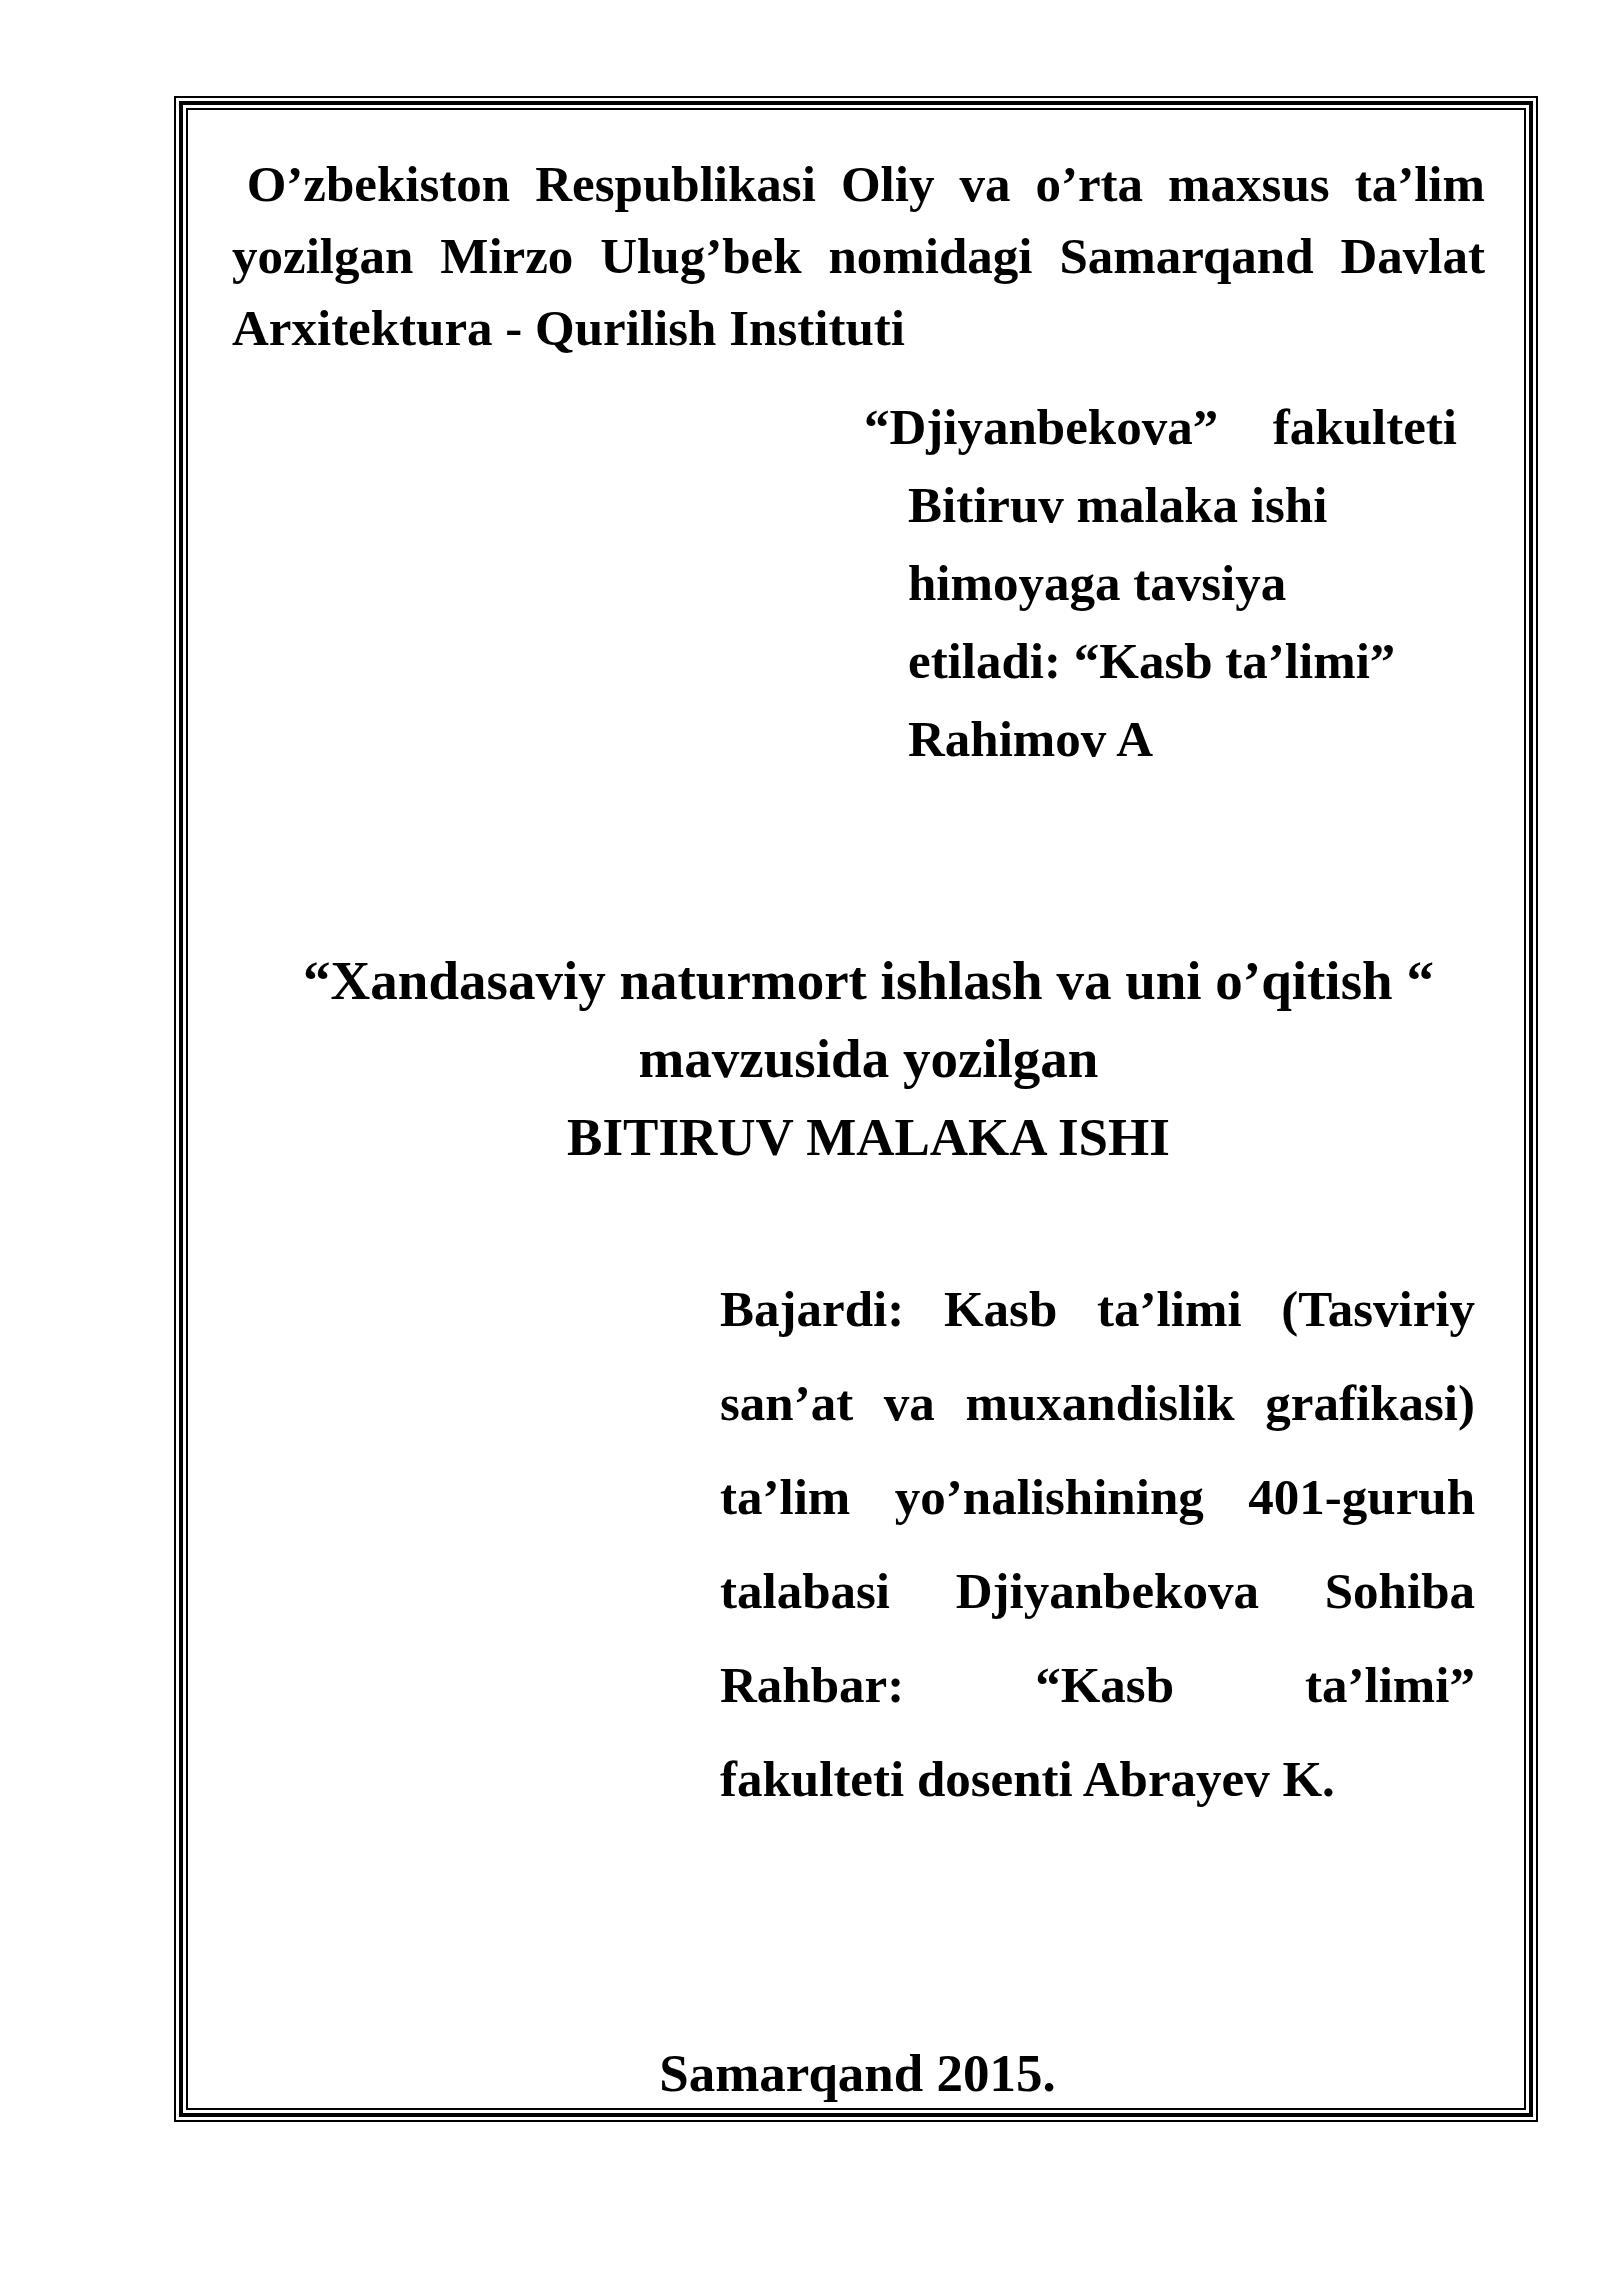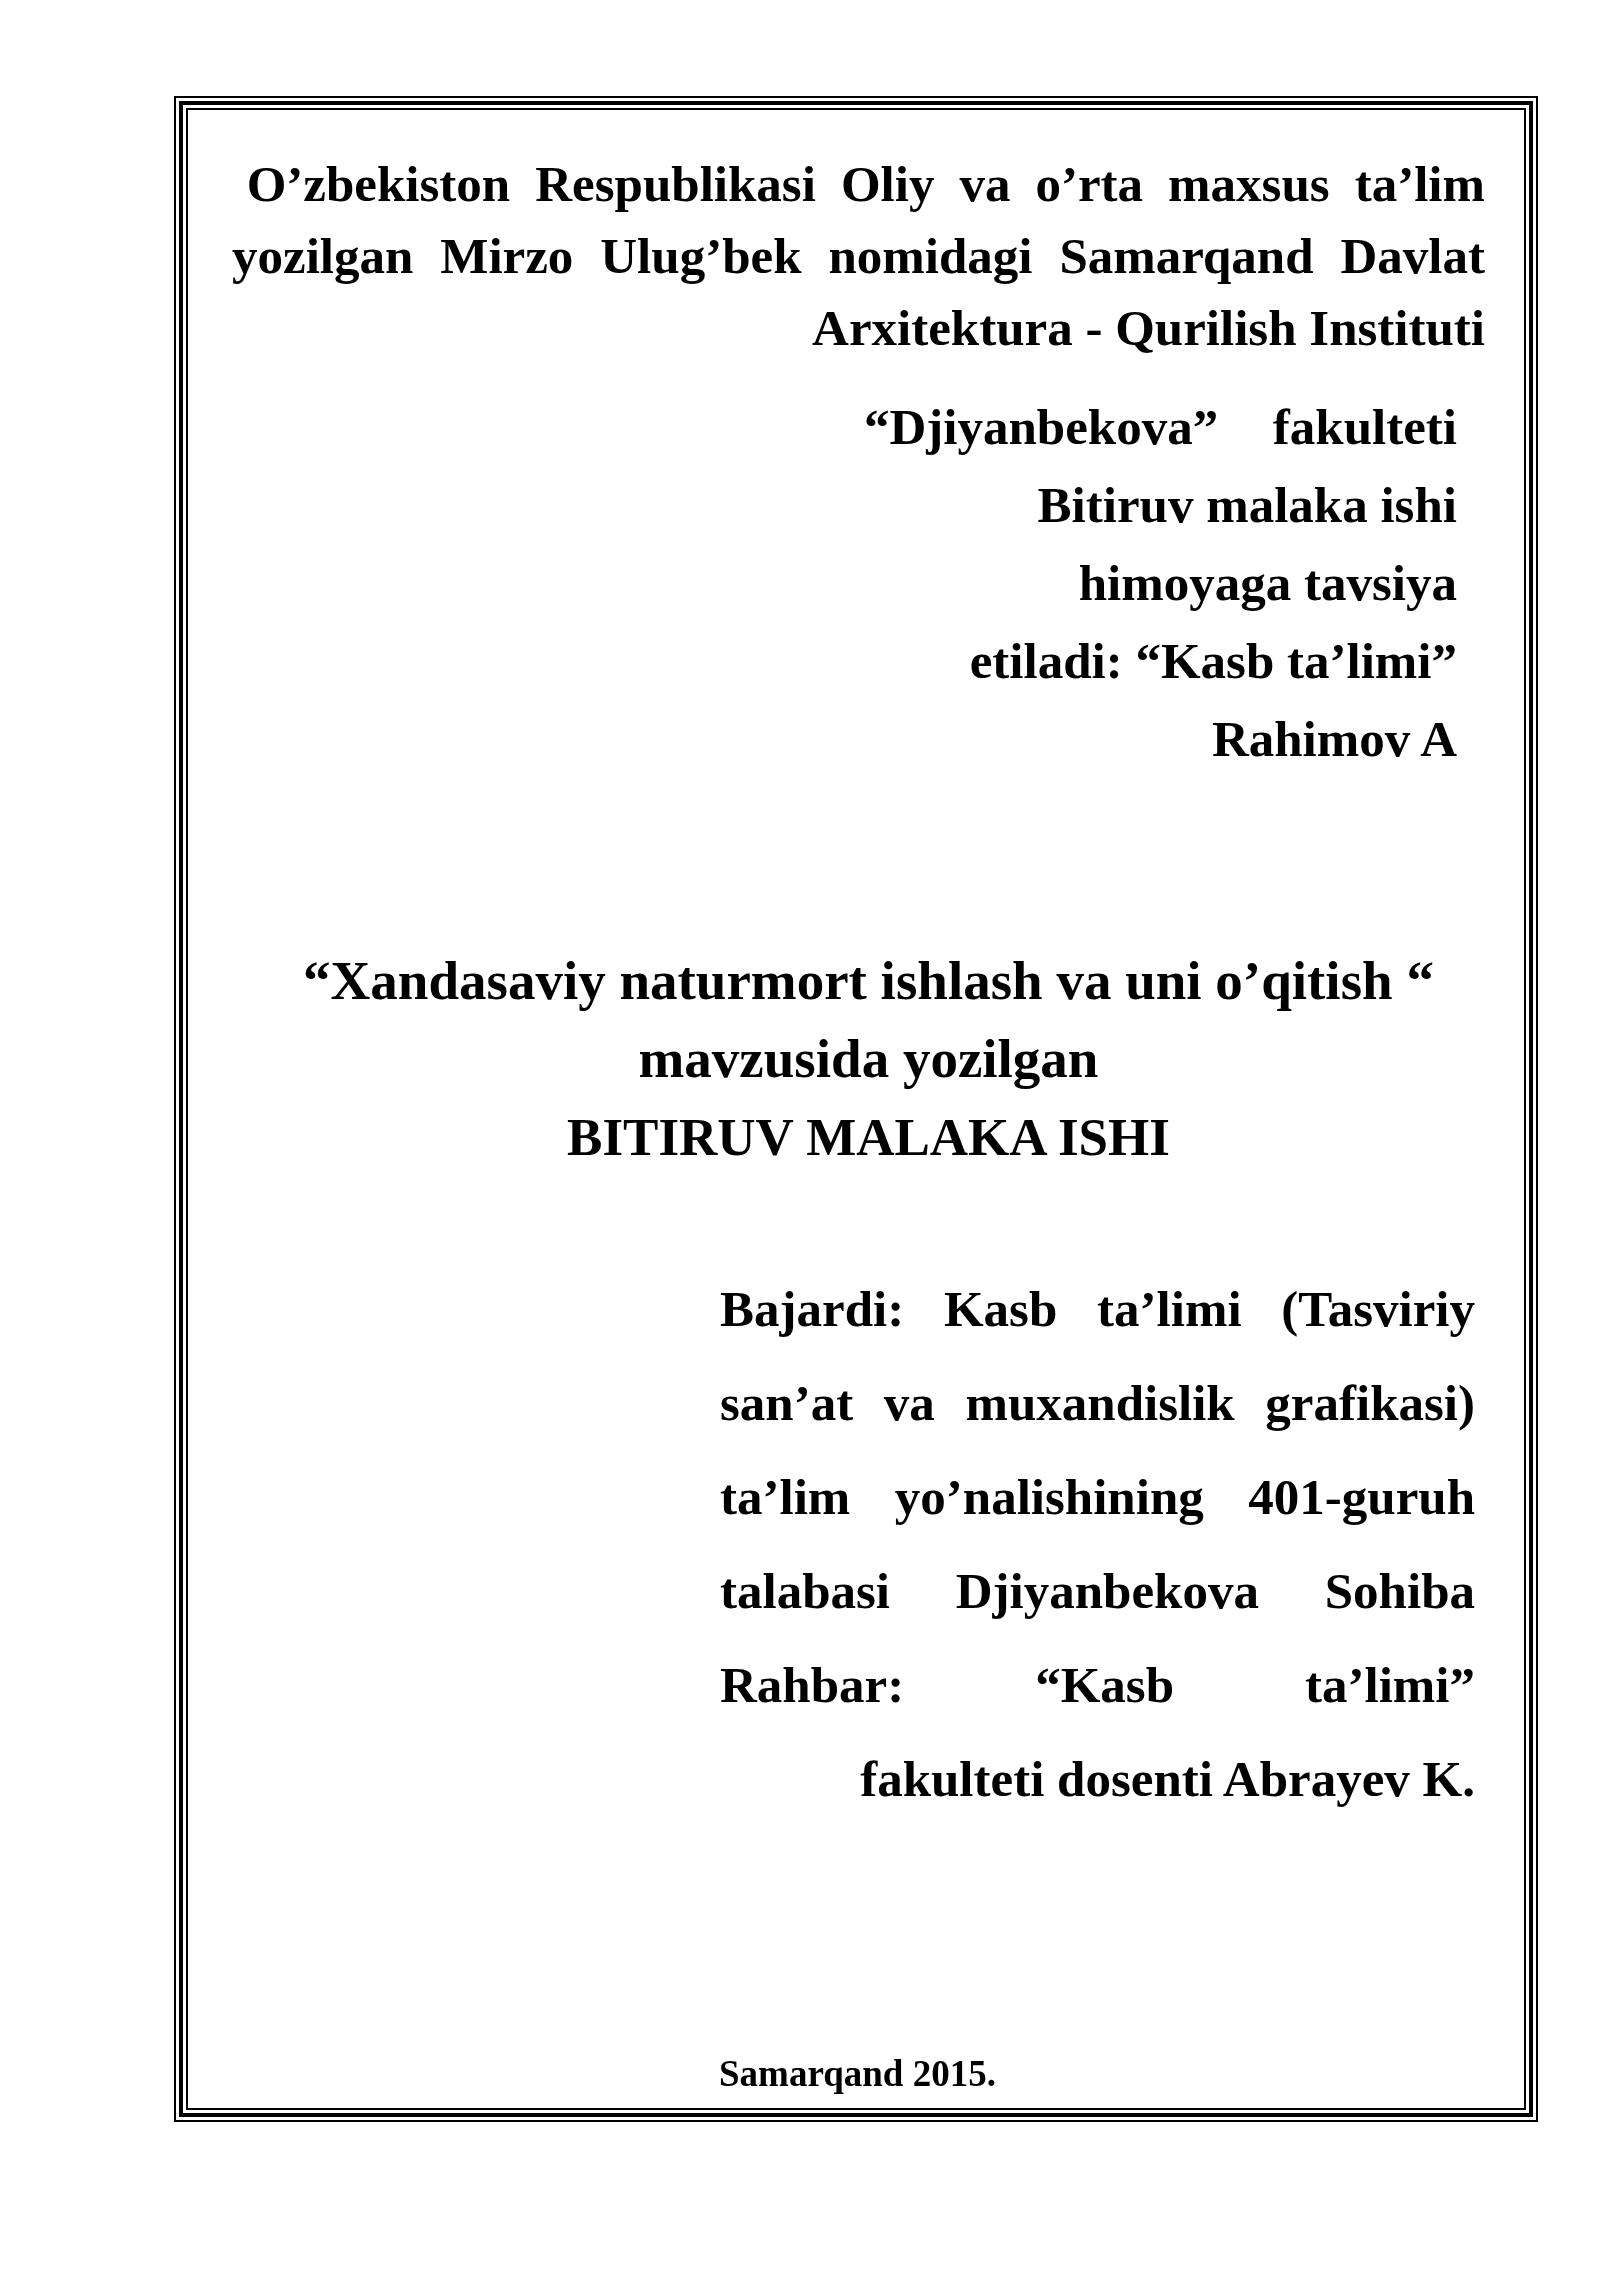--- a/index.html
+++ b/index.html
@@ -12,36 +12,36 @@
   
   .frame-outer {
     position:absolute; left:174px; top:96px; width:1364px; height:2026px;
     border:2px solid var(--border,#000); box-sizing:border-box;
   }
   .frame-mid { position:absolute; inset:2.9px; border:4.9px solid var(--border,#000); }
   .frame-inner { position:absolute; inset:2.9px; border:2.9px solid var(--border,#000); }
 
   .block { position:absolute; font-size:51px; }
   .jline { text-align:justify; text-align-last:justify; }
-  .lline { text-align:right; }
+  .lline { text-align:left; }
 
   .header { left:232px; top:148px; width:1253px; line-height:72px; }
   .indent-first { text-indent:14.7px; }
 
   .approval { left:864px; top:388px; width:593px; line-height:78px; }
   .hang { padding-left:44px; box-sizing:border-box; }
 
   .title-block { left:204px; top:942px; width:1329px; line-height:78px; text-align:center; }
   .title-quote { font-size:55px; }
   .title-sub { font-size:55px; }
   .title-type { font-size:53px; }
 
   .author { left:720px; top:1262px; width:755px; line-height:94px; }
 
-  .footer { left:193px; top:2044px; width:1329px; line-height:59px; font-size:37px; text-align:center; }
+  .footer { left:193px; top:2044px; width:1329px; line-height:59px; font-size:53px; text-align:center; }
 </style>
 </head>
 <body>
 
 <div class="page">
 
   <div class="frame-outer">
     <div class="frame-mid">
       <div class="frame-inner"></div>
     </div>

